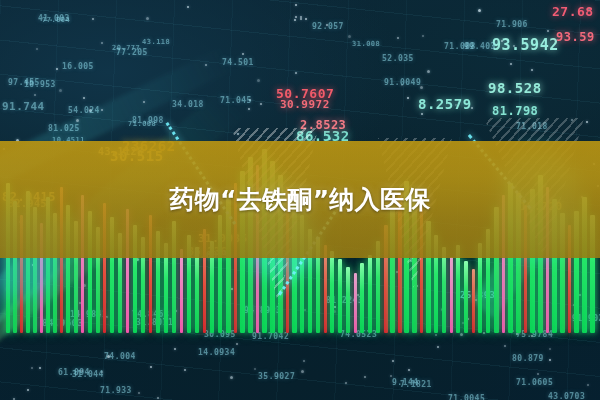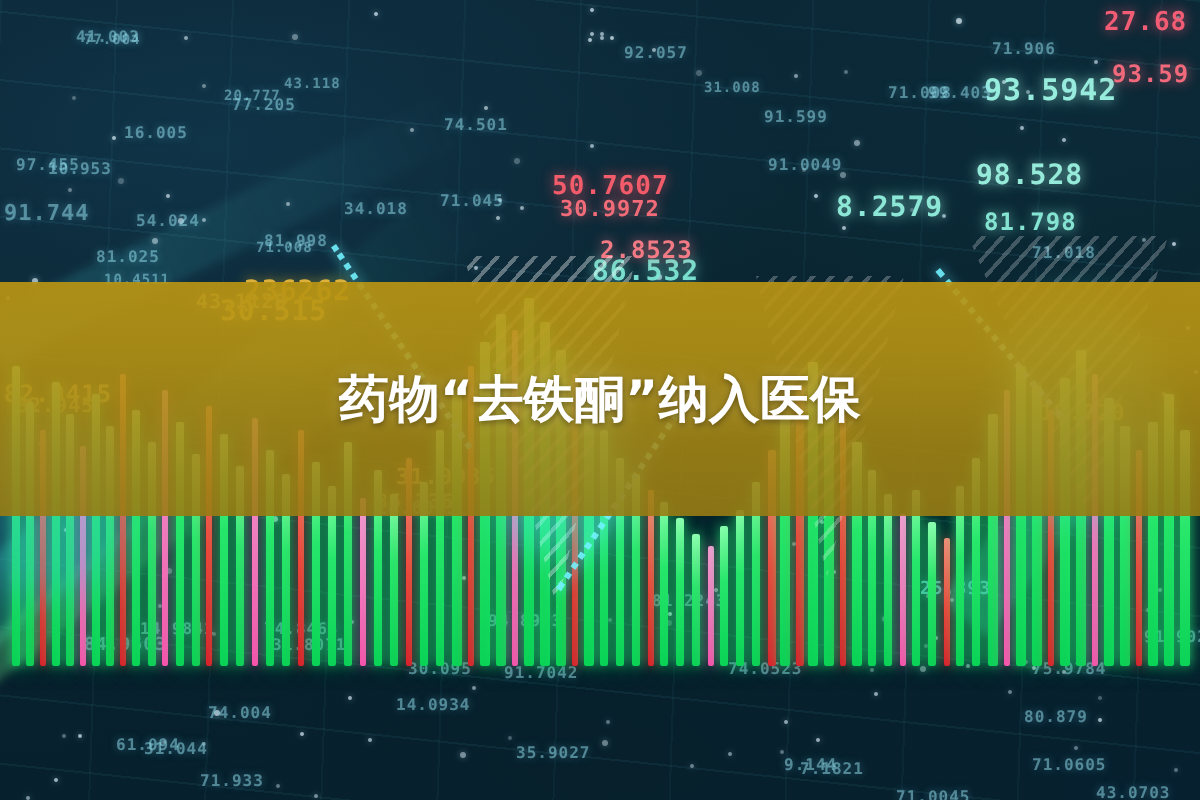--- a/index.html
+++ b/index.html
@@ -336,38 +336,38 @@
       <div class="num" style="left: 24px; top: 80px; font-size: 8px; color: rgba(150, 225, 240, 0.5); text-shadow: rgba(120, 210, 235, 0.35) 0px 0px 4px;">10.953</div>
       <div class="num" style="left: 2px; top: 100px; font-size: 11px; color: rgba(150, 225, 240, 0.5); text-shadow: rgba(120, 210, 235, 0.35) 0px 0px 4px;">91.744</div>
       <div class="num" style="left: 68px; top: 106px; font-size: 8px; color: rgba(150, 225, 240, 0.5); text-shadow: rgba(120, 210, 235, 0.35) 0px 0px 4px;">54.024</div>
       <div class="num" style="left: 48px; top: 124px; font-size: 8px; color: rgba(150, 225, 240, 0.5); text-shadow: rgba(120, 210, 235, 0.35) 0px 0px 4px;">81.025</div>
       <div class="num" style="left: 132px; top: 116px; font-size: 8px; color: rgba(150, 225, 240, 0.5); text-shadow: rgba(120, 210, 235, 0.35) 0px 0px 4px;">81.998</div>
       <div class="num" style="left: 128px; top: 120px; font-size: 7px; color: rgba(150, 225, 240, 0.5); text-shadow: rgba(120, 210, 235, 0.35) 0px 0px 4px;">71.008</div>
       <div class="num" style="left: 52px; top: 136px; font-size: 7px; color: rgba(150, 225, 240, 0.5); text-shadow: rgba(120, 210, 235, 0.35) 0px 0px 4px;">10.4511</div>
       <div class="num" style="left: 172px; top: 100px; font-size: 8px; color: rgba(150, 225, 240, 0.5); text-shadow: rgba(120, 210, 235, 0.35) 0px 0px 4px;">34.018</div>
       <div class="num" style="left: 220px; top: 96px; font-size: 8px; color: rgba(150, 225, 240, 0.5); text-shadow: rgba(120, 210, 235, 0.35) 0px 0px 4px;">71.045</div>
       <div class="num" style="left: 312px; top: 22px; font-size: 8px; color: rgba(150, 225, 240, 0.5); text-shadow: rgba(120, 210, 235, 0.35) 0px 0px 4px;">92.057</div>
-      <div class="num" style="left: 382px; top: 54px; font-size: 8px; color: rgba(150, 225, 240, 0.5); text-shadow: rgba(120, 210, 235, 0.35) 0px 0px 4px;">91.599</div>
+      <div class="num" style="left: 382px; top: 54px; font-size: 8px; color: rgba(150, 225, 240, 0.5); text-shadow: rgba(120, 210, 235, 0.35) 0px 0px 4px;">52.035</div>
       <div class="num" style="left: 496px; top: 20px; font-size: 8px; color: rgba(150, 225, 240, 0.5); text-shadow: rgba(120, 210, 235, 0.35) 0px 0px 4px; text-align: center;">71.906</div>
       <div class="num" style="left: 352px; top: 40px; font-size: 7px; color: rgba(150, 225, 240, 0.5); text-shadow: rgba(120, 210, 235, 0.35) 0px 0px 4px;">31.008</div>
       <div class="num" style="left: 444px; top: 42px; font-size: 8px; color: rgba(150, 225, 240, 0.5); text-shadow: rgba(120, 210, 235, 0.35) 0px 0px 4px;">71.008</div>
       <div class="num" style="left: 464px; top: 42px; font-size: 8px; color: rgba(150, 225, 240, 0.5); text-shadow: rgba(120, 210, 235, 0.35) 0px 0px 4px;">99.403</div>
       <div class="num" style="left: 384px; top: 78px; font-size: 8px; color: rgba(150, 225, 240, 0.5); text-shadow: rgba(120, 210, 235, 0.35) 0px 0px 4px;">91.0049</div>
       <div class="num" style="left: 222px; top: 58px; font-size: 8px; color: rgba(150, 225, 240, 0.5); text-shadow: rgba(120, 210, 235, 0.35) 0px 0px 4px;">74.501</div>
       <div class="num" style="left: 516px; top: 122px; font-size: 8px; color: rgba(150, 225, 240, 0.5); text-shadow: rgba(120, 210, 235, 0.35) 0px 0px 4px;">71.018</div>
       <div class="num" style="left: 42px; top: 318px; font-size: 9px; color: rgba(150, 225, 240, 0.5); text-shadow: rgba(120, 210, 235, 0.35) 0px 0px 4px;">84.9603</div>
       <div class="num" style="left: 70px; top: 310px; font-size: 8px; color: rgba(150, 225, 240, 0.5); text-shadow: rgba(120, 210, 235, 0.35) 0px 0px 4px;">14.9841</div>
       <div class="num" style="left: 136px; top: 318px; font-size: 8px; color: rgba(150, 225, 240, 0.5); text-shadow: rgba(120, 210, 235, 0.35) 0px 0px 4px;">31.8071</div>
       <div class="num" style="left: 132px; top: 310px; font-size: 8px; color: rgba(150, 225, 240, 0.5); text-shadow: rgba(120, 210, 235, 0.35) 0px 0px 4px;">74.8463</div>
       <div class="num" style="left: 104px; top: 352px; font-size: 8px; color: rgba(150, 225, 240, 0.5); text-shadow: rgba(120, 210, 235, 0.35) 0px 0px 4px;">74.004</div>
       <div class="num" style="left: 58px; top: 368px; font-size: 8px; color: rgba(150, 225, 240, 0.5); text-shadow: rgba(120, 210, 235, 0.35) 0px 0px 4px;">61.094</div>
       <div class="num" style="left: 72px; top: 370px; font-size: 8px; color: rgba(150, 225, 240, 0.5); text-shadow: rgba(120, 210, 235, 0.35) 0px 0px 4px;">31.044</div>
       <div class="num" style="left: 244px; top: 306px; font-size: 8px; color: rgba(150, 225, 240, 0.5); text-shadow: rgba(120, 210, 235, 0.35) 0px 0px 4px;">94.8903</div>
       <div class="num" style="left: 252px; top: 332px; font-size: 8px; color: rgba(150, 225, 240, 0.5); text-shadow: rgba(120, 210, 235, 0.35) 0px 0px 4px;">91.7042</div>
-      <div class="num" style="left: 340px; top: 330px; font-size: 8px; color: rgba(150, 225, 240, 0.5); text-shadow: rgba(120, 210, 235, 0.35) 0px 0px 4px; margin-left: 24px;">74.0523</div>
+      <div class="num" style="left: 340px; top: 330px; font-size: 8px; color: rgba(150, 225, 240, 0.5); text-shadow: rgba(120, 210, 235, 0.35) 0px 0px 4px;">74.0523</div>
       <div class="num" style="left: 516px; top: 330px; font-size: 8px; color: rgba(150, 225, 240, 0.5); text-shadow: rgba(120, 210, 235, 0.35) 0px 0px 4px;">75.9784</div>
       <div class="num" style="left: 512px; top: 354px; font-size: 8px; color: rgba(150, 225, 240, 0.5); text-shadow: rgba(120, 210, 235, 0.35) 0px 0px 4px;">80.879</div>
       <div class="num" style="left: 516px; top: 378px; font-size: 8px; color: rgba(150, 225, 240, 0.5); text-shadow: rgba(120, 210, 235, 0.35) 0px 0px 4px;">71.0605</div>
       <div class="num" style="left: 572px; top: 314px; font-size: 8px; color: rgba(150, 225, 240, 0.5); text-shadow: rgba(120, 210, 235, 0.35) 0px 0px 4px;">91.902</div>
       <div class="num" style="left: 400px; top: 380px; font-size: 8px; color: rgba(150, 225, 240, 0.5); text-shadow: rgba(120, 210, 235, 0.35) 0px 0px 4px;">7.1821</div>
       <div class="num" style="left: 100px; top: 386px; font-size: 8px; color: rgba(150, 225, 240, 0.5); text-shadow: rgba(120, 210, 235, 0.35) 0px 0px 4px;">71.933</div>
       <div class="num" style="left: 548px; top: 392px; font-size: 8px; color: rgba(150, 225, 240, 0.5); text-shadow: rgba(120, 210, 235, 0.35) 0px 0px 4px;">43.0703</div>
       <div class="num" style="left: 392px; top: 378px; font-size: 8px; color: rgba(150, 225, 240, 0.5); text-shadow: rgba(120, 210, 235, 0.35) 0px 0px 4px;">9.144</div>
       <div class="num" style="left: 448px; top: 394px; font-size: 8px; color: rgba(150, 225, 240, 0.5); text-shadow: rgba(120, 210, 235, 0.35) 0px 0px 4px;">71.0045</div>
       <div class="num" style="left: 204px; top: 330px; font-size: 8px; color: rgba(150, 225, 240, 0.5); text-shadow: rgba(120, 210, 235, 0.35) 0px 0px 4px;">30.095</div>

